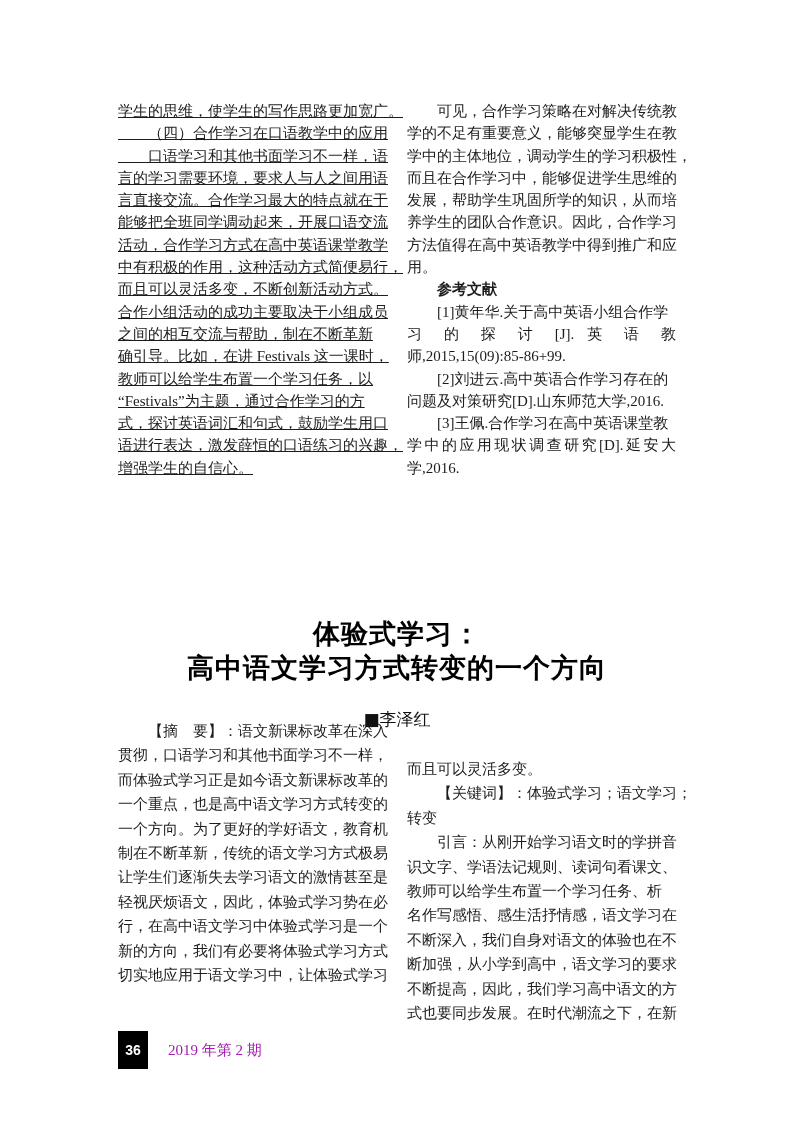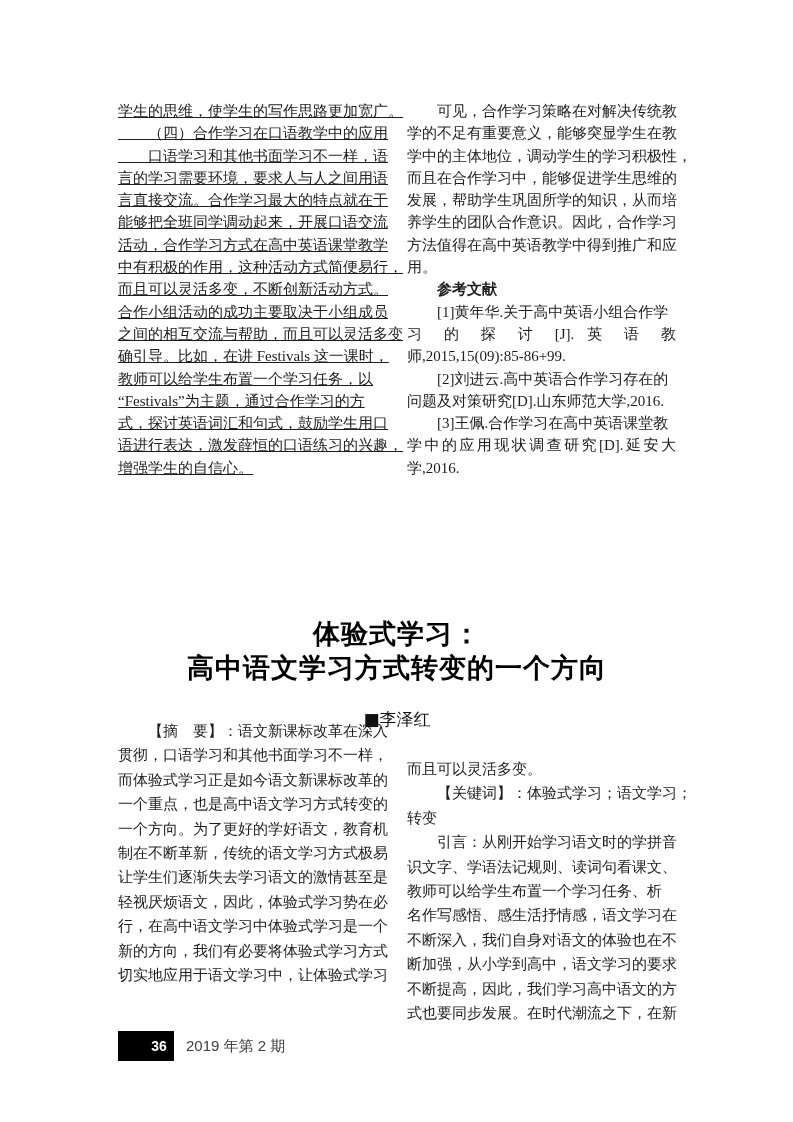--- a/index.html
+++ b/index.html
@@ -68,55 +68,54 @@
   }
   .footer {
     position: absolute;
     left: 118px;
     top: 1031px;
     display: flex;
     align-items: center;
   }
   .page-number-box {
     width: 30px;
-    height: 30px;
+    height: 38px;
     background: #000000;
     color: #ffffff;
     font-family: "Liberation Sans", "DejaVu Sans", sans-serif;
     font-size: 14px;
     font-weight: 600;
     display: flex;
     align-items: center;
     justify-content: center;
-    padding-left: 26px;
   }
   .issue-text {
-    margin-left: 12px;
+    margin-left: 20px;
     font-size: 15px;
-    color: #404040;
-    font-family: Liberation Sans, sans-serif;
+    color: #a21caf;
+    font-family: Liberation Serif, serif;
   }
 </style>
 </head>
 <body>
 
 <div class="page">
 
   <div id="top-left" class="col top-col">
       <div class="line">学生的思维，使学生的写作思路更加宽广。</div>
       <div class="line">　　（四）合作学习在口语教学中的应用</div>
       <div class="line">　　口语学习和其他书面学习不一样，语</div>
       <div class="line">言的学习需要环境，要求人与人之间用语</div>
       <div class="line">言直接交流。合作学习最大的特点就在于</div>
       <div class="line">能够把全班同学调动起来，开展口语交流</div>
       <div class="line">活动，合作学习方式在高中英语课堂教学</div>
       <div class="line">中有积极的作用，这种活动方式简便易行，</div>
       <div class="line">而且可以灵活多变，不断创新活动方式。</div>
       <div class="line">合作小组活动的成功主要取决于小组成员</div>
-      <div class="line">之间的相互交流与帮助，而且可以灵活多变</div>
+      <div class="line">之间的相互交流与帮助，制在不断革新</div>
       <div class="line">确引导。比如，在讲 Festivals 这一课时，</div>
       <div class="line">教师可以给学生布置一个学习任务，以</div>
       <div class="line">“Festivals”为主题，通过合作学习的方</div>
       <div class="line">式，探讨英语词汇和句式，鼓励学生用口</div>
       <div class="line">语进行表达，激发薛恒的口语练习的兴趣，</div>
       <div class="line">增强学生的自信心。</div>
     </div>
 
   <div id="top-right" class="col top-col">
       <div class="line">　　可见，合作学习策略在对解决传统教</div>

